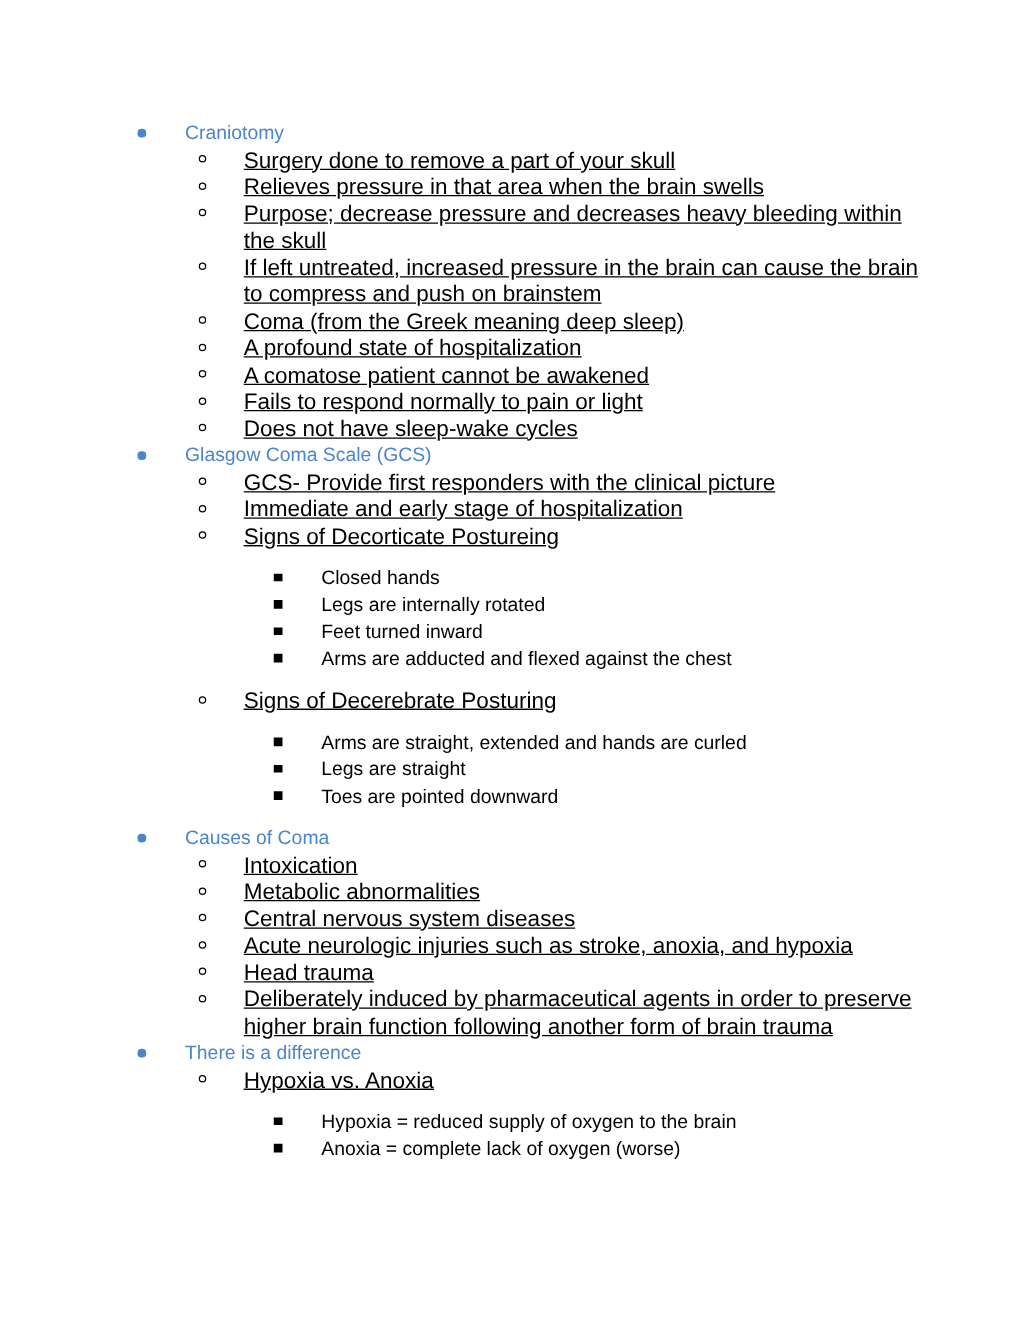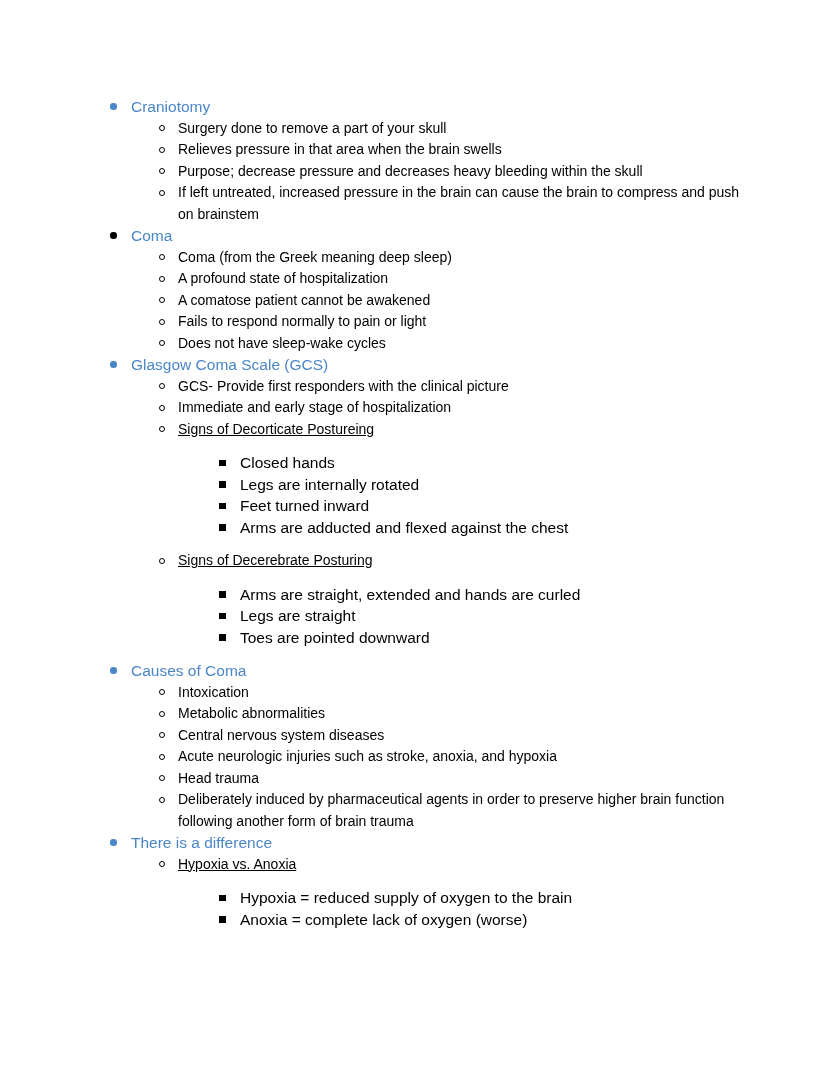--- a/index.html
+++ b/index.html
@@ -32,20 +32,21 @@
 
   
   .item {
     position: relative;
     margin: 0;
     padding: 0;
   }
   .row {
     display: flex;
     align-items: flex-start;
+    gap: 17px;
   }
   .marker {
     flex: 0 0 auto;
     display: inline-block;
     text-align: left;
     line-height: 21.5px;
     user-select: none;
   }
   .txt {
     flex: 1 1 auto;
@@ -93,22 +94,23 @@
     height: 6px;
     border-radius: 50%;
     border: 1.1px solid #000;
     background: transparent;
     box-sizing: border-box;
     vertical-align: middle;
     position: relative;
     top: -1px;
   }
   .lvl2 > .row > .txt {
-    font-size: 14px;
-    color: #000000;
+    font-size: 18px;
+    color: #000000;
+    text-decoration: underline;
   }
 
   
   .sub3 {
     list-style: none;
     margin: 12px;
     padding: 0 0 0 48px;
   }
   .lvl3 > .row > .marker {
     width: 21px;
@@ -161,24 +163,20 @@
           </li>
           <li class="item lvl2">
             <div class="row">
               <span class="marker"><span class="glyph"></span></span>
               <span class="txt">If left untreated, increased pressure in the brain can cause the brain to compress and push on brainstem</span>
             </div>
           </li>
         </ul>
       </li>
       <li class="item lvl1 marker-black">
-        <div class="row">
-          <span class="marker"><span class="glyph"></span></span>
-          <span class="txt">Coma</span>
-        </div>
         <ul class="sub2">
           <li class="item lvl2">
             <div class="row">
               <span class="marker"><span class="glyph"></span></span>
               <span class="txt">Coma (from the Greek meaning deep sleep)</span>
             </div>
           </li>
           <li class="item lvl2">
             <div class="row">
               <span class="marker"><span class="glyph"></span></span>

